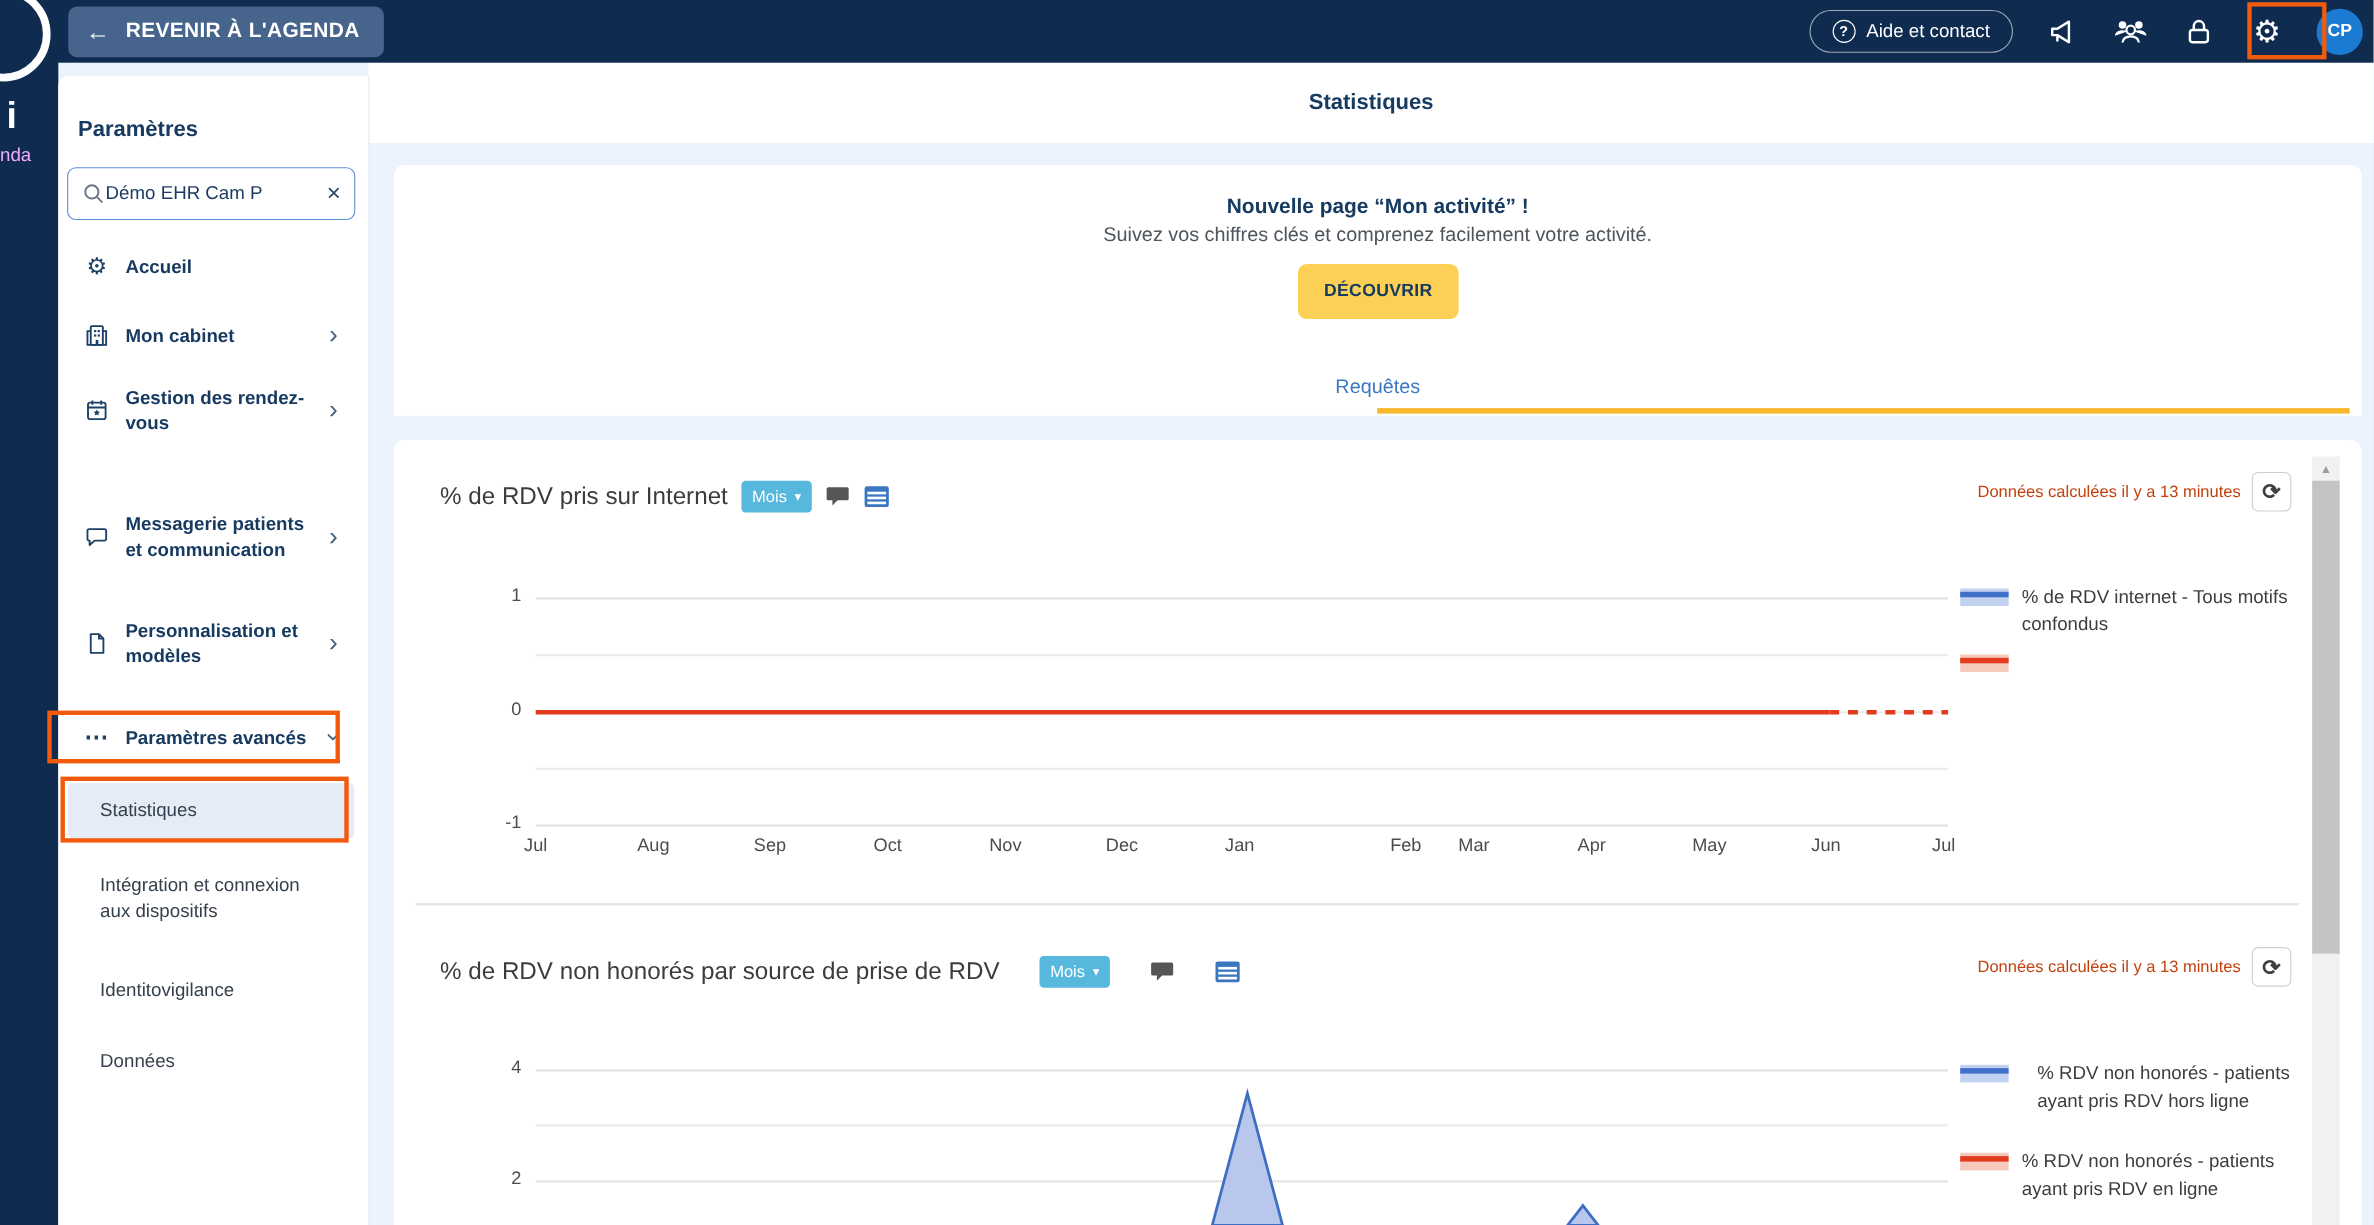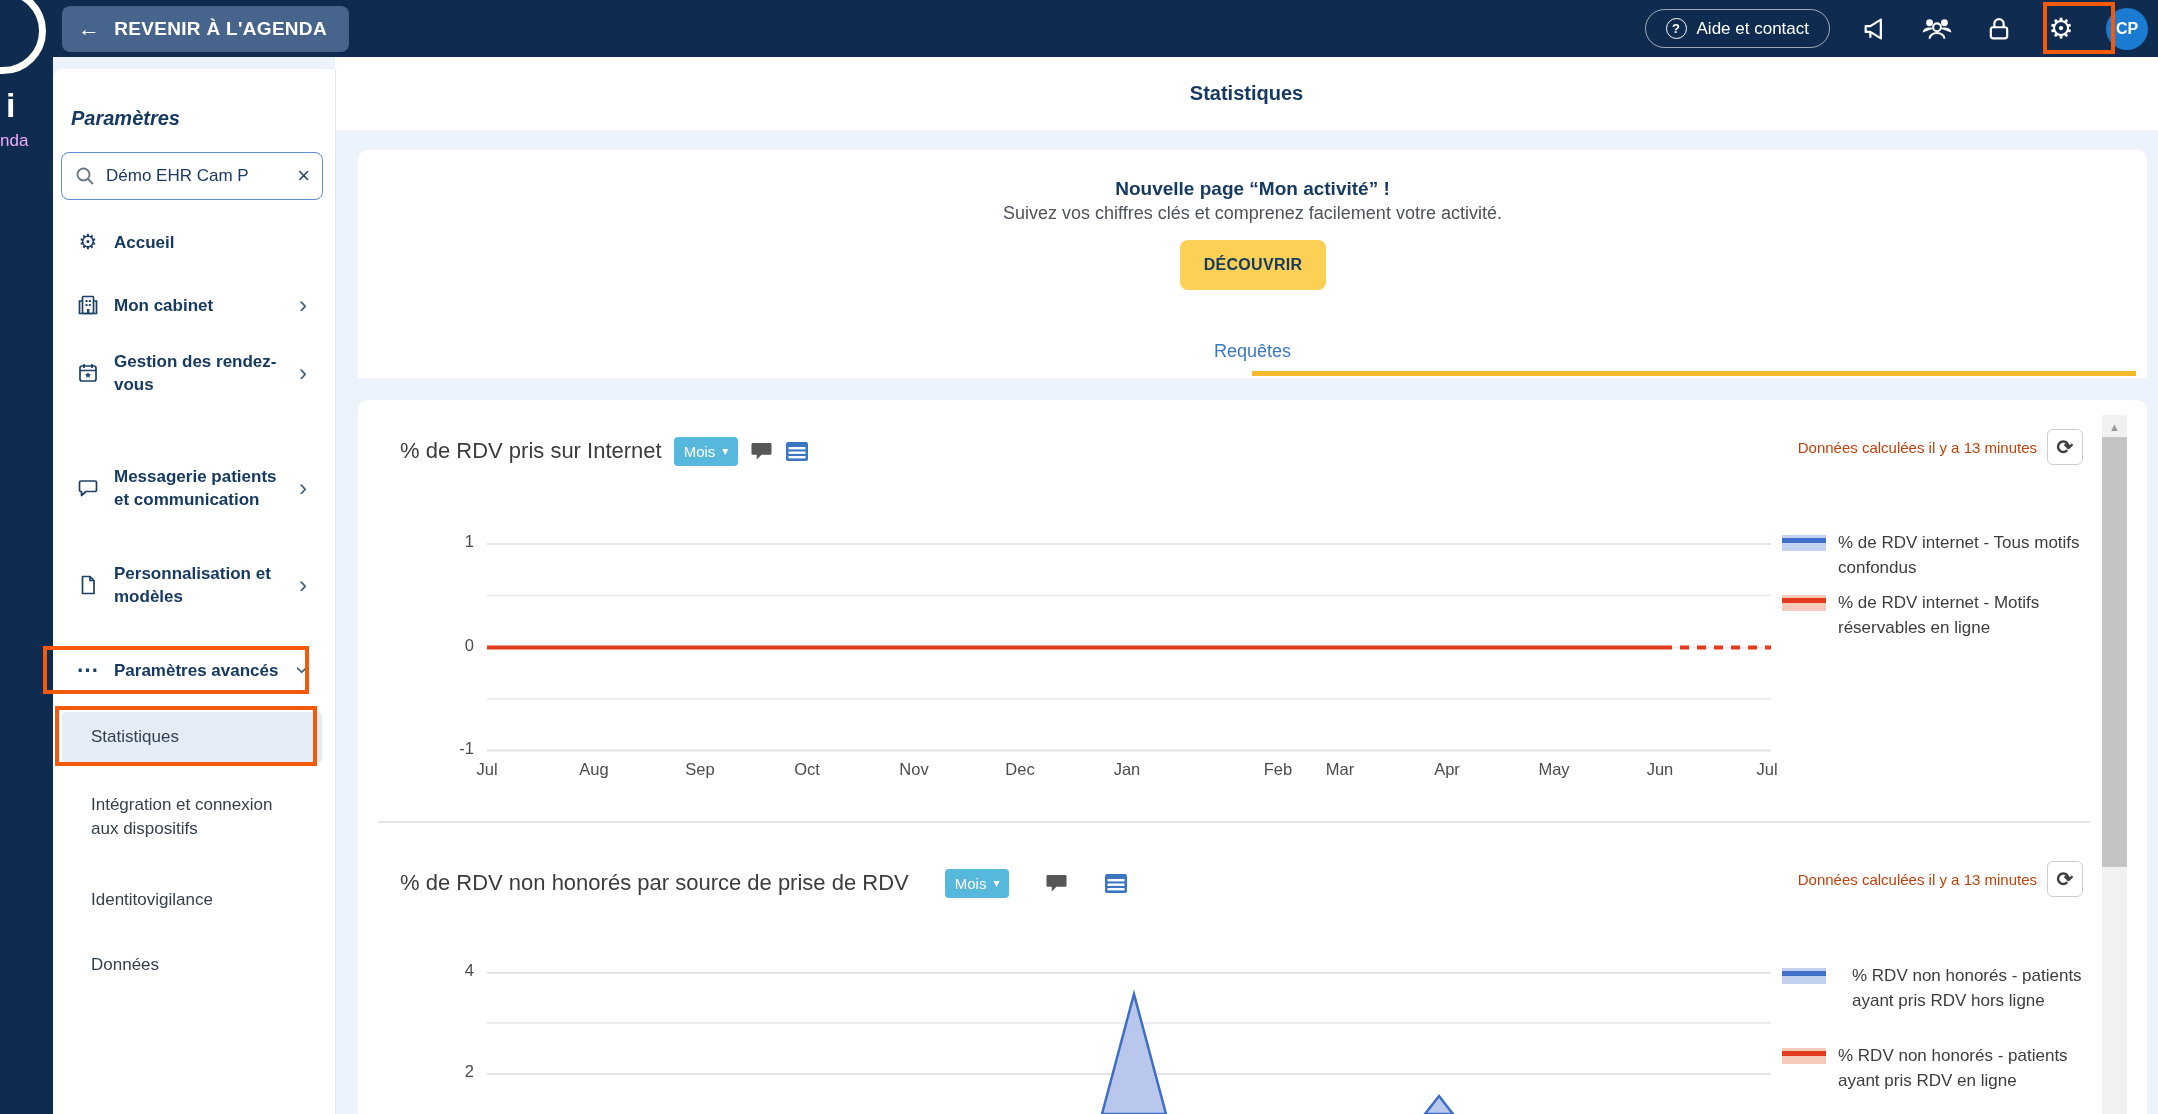--- a/index.html
+++ b/index.html
@@ -28,23 +28,23 @@
   .gear-glyph { color:#fff; font-size:28px; line-height:1; }
   .avatar { width:42px; height:42px; border-radius:50%; background:#1b7ad1; color:#fff; font-weight:bold; font-size:16px;
             display:flex; align-items:center; justify-content:center; cursor:pointer; }
 
   
   .orange-box { position:absolute; border:4px solid #f25b0c; z-index:40; pointer-events:none; }
 
   
   .sidebar { position:absolute; left:53px; top:69px; width:282px; height:1045px; background:#fff;
              border-radius:10px 0 0 0; box-shadow:1px 0 0 #e3e8ef; z-index:10; }
-  .sb-title { position:absolute; left:18px; top:38px; font-size:20px; font-weight:bold; color:#173a61;font-style:italic; }
+  .sb-title { position:absolute; left:18px; top:38px; font-size:20px; font-weight:bold; color:#173a61; }
   .sb-search { position:absolute; left:8px; top:83px; width:262px; height:48px; border:1.5px solid #5c8fd6; border-radius:8px;
-               background:#fff; display:flex; align-items:center; padding:0 12px; gap:10px; }
+               background:#fff; display:flex; align-items:center; padding:0 12px; gap:0; }
   .sb-search input { flex:1; border:none; outline:none; font-family:inherit; font-size:17px; color:#1c3a63; min-width:0; background:transparent; }
   .sb-close { font-size:22px; color:#2e4763; cursor:pointer; line-height:1; }
   .nav-item { position:absolute; left:0; width:282px; display:flex; align-items:center; cursor:pointer; }
   .nav-icon { width:26px; height:26px; margin-left:22px; flex:0 0 26px; display:flex; align-items:center; justify-content:center; color:#1d4066; }
   .nav-label { margin-left:13px; width:172px; font-size:17px; font-weight:bold; color:#173a61; line-height:23px; }
   .nav-chev { position:absolute; right:28px; color:#44617f; font-size:24px; line-height:1; }
   .chev-down { display:inline-block; transform:rotate(90deg); }
   .sub-item { position:absolute; left:0; width:282px; display:flex; align-items:center; cursor:pointer; }
   .sub-label { margin-left:38px; width:210px; font-size:17px; color:#35404c; line-height:24px; }
   .sub-selected { position:absolute; left:9px; top:643px; width:260px; height:50px; background:#e4ecf7; border-radius:4px; }
@@ -294,21 +294,20 @@
     <span class="xtick" style="left:1164px;">May</span>
     <span class="xtick" style="left:1270px;">Jun</span>
     <span class="xtick" style="left:1377px;">Jul</span>
 
     <div class="legend-item" style="top:130px;">
       <span class="swatch sw-blue"></span>
       <span class="legend-text">% de RDV internet - Tous motifs confondus</span>
     </div>
     <div class="legend-item" style="top:190px;">
       <span class="swatch sw-red"></span>
-      <span class="legend-text">% de RDV internet - Motifs réservables en ligne</span>
     </div>
 
     <div class="divider"></div>
 
     <div class="chart-head" style="top:464px;gap:36px;">
       <span class="chart-title">% de RDV non honorés par source de prise de RDV</span>
       <span class="period-badge">
         <span>Mois</span>
         <span class="caret">▾</span>
       </span>

